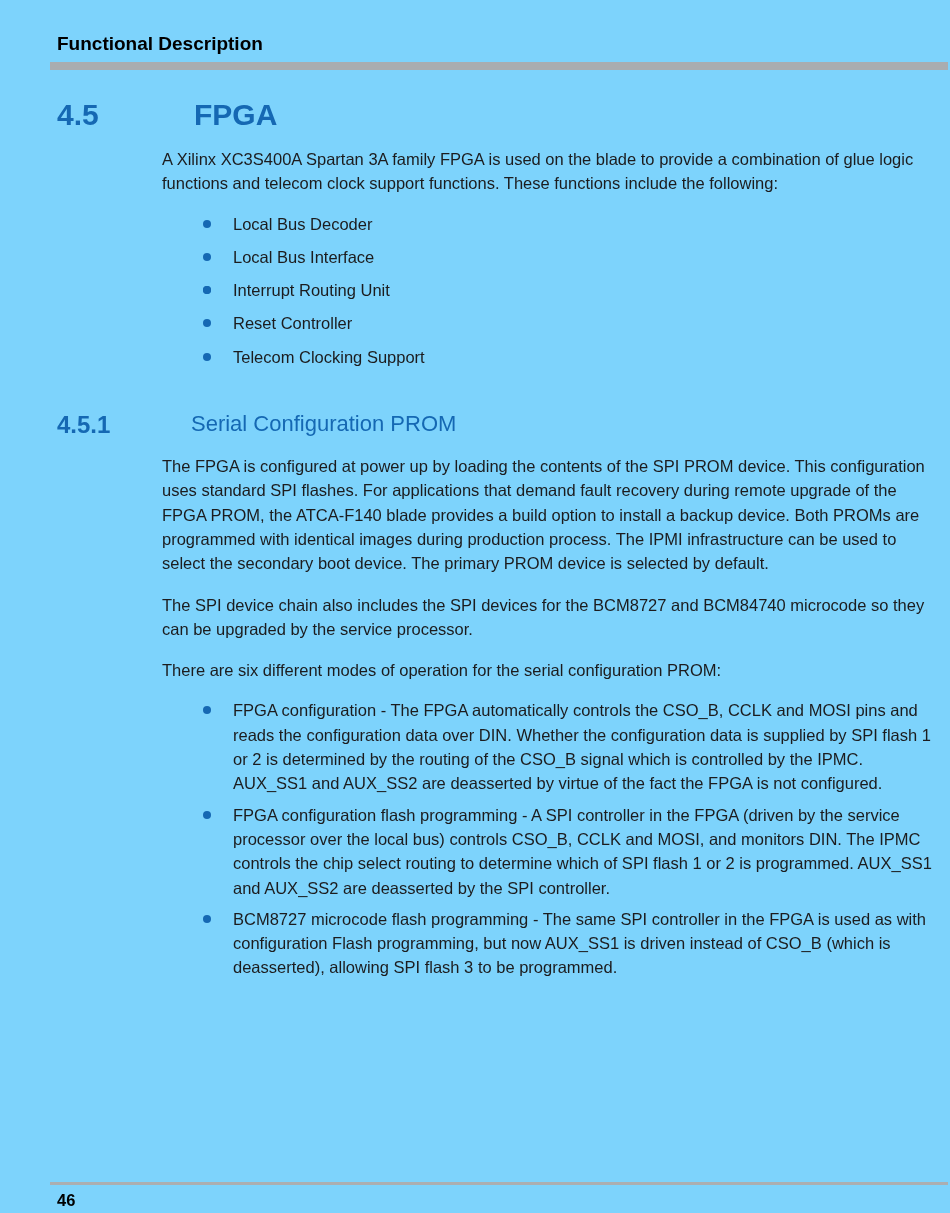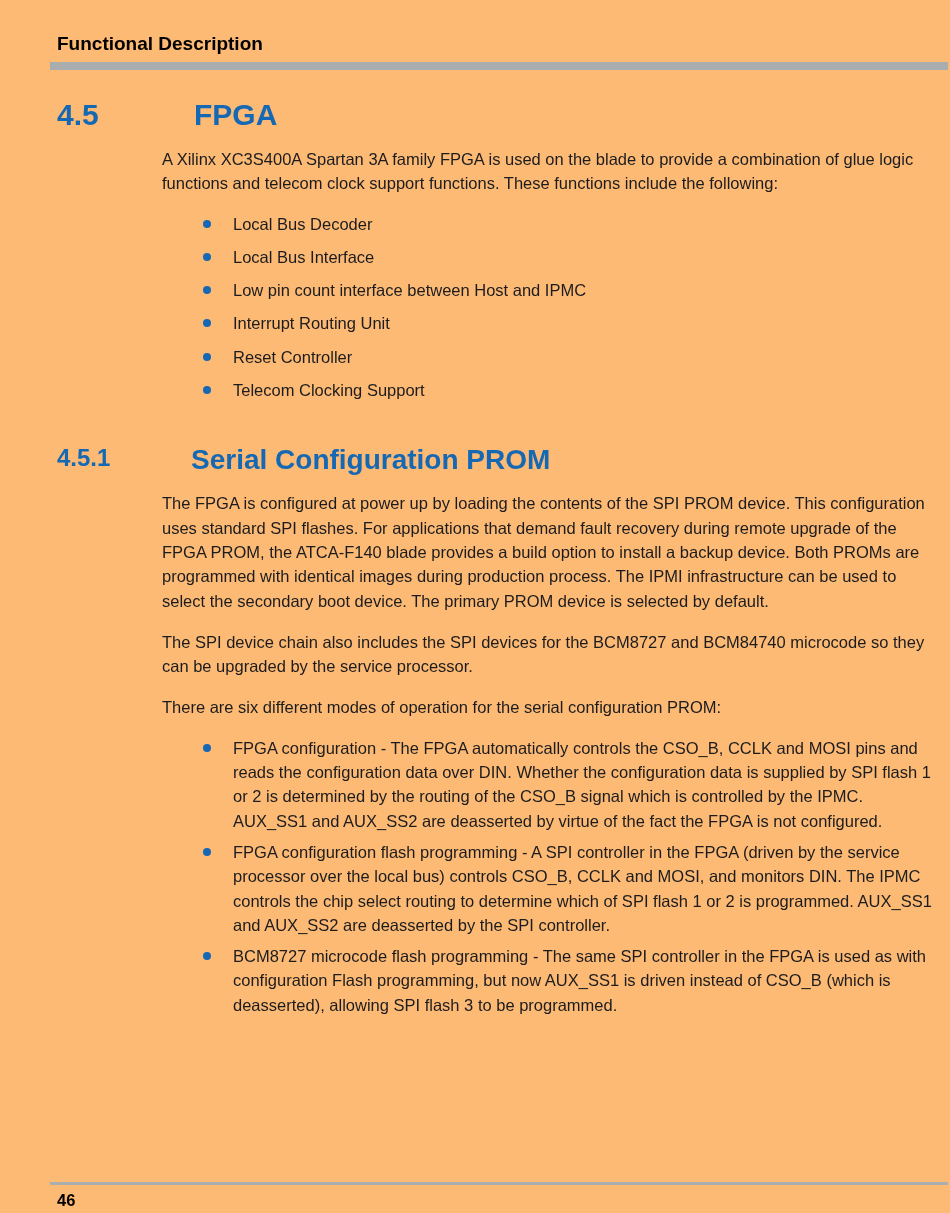--- a/index.html
+++ b/index.html
@@ -1,20 +1,20 @@
 <!DOCTYPE html>
 <html><head>
 <meta charset="utf-8">
 <style>
   html, body { margin: 0; padding: 0; background: #ffffff; }
   .page {
     position: relative;
     width: 950px;
     height: 1213px;
-    background: #fdba74;
+    background: #7dd3fc;
     font-family: "Liberation Sans", sans-serif;
     color: #1c1c1e;
     overflow: hidden;
   }
 
   
   .running-head {
     margin: 33px 0 0 57px;
     font-size: 19px;
     font-weight: bold;
@@ -26,21 +26,21 @@
     background: #a9adb0;
   }
 
   
   .h1-row { display: flex; margin: 28px 0 0 57px; color: #1568b3; }
   .h1-row .h-num { width: 105px; font-size: 30px; font-weight: bold; }
   .h1-row .h-title { font-size: 30px; font-weight: bold; margin-left: 32px; }
 
   .h2-row { display: flex; margin: 42px 0 0 57px; color: #1568b3; gap: 29px; }
   .h2-row .h-num { width: 105px; font-size: 24px; font-weight: bold; }
-  .h2-row .h-title { font-size: 28px; font-weight: bold; }
+  .h2-row .h-title { font-size: 22px; font-weight: normal; }
 
   
   .body-text {
     margin: 32px 9px 0 162px;
     font-size: 16.5px;
     line-height: 24.3px;
   }
   p.body-text { margin-top: 17px; }
   p.first { margin-top: 15px; }
 
@@ -100,21 +100,21 @@
 
   <section>
     <div class="h1-row">
       <span class="h-num">4.5</span>
       <span class="h-title">FPGA</span>
     </div>
     <p class="body-text first">A Xilinx XC3S400A Spartan 3A family FPGA is used on the blade to provide a combination of glue logic functions and telecom clock support functions. These functions include the following:</p>
     <ul class="bullets">
       <li><span class="dot"></span><span>Local Bus Decoder</span></li>
       <li><span class="dot"></span><span>Local Bus Interface</span></li>
-      <li><span class="dot"></span><span>Low pin count interface between Host and IPMC</span></li>
+      <li><span class="dot"></span></li>
       <li><span class="dot"></span><span>Interrupt Routing Unit</span></li>
       <li><span class="dot"></span><span>Reset Controller</span></li>
       <li><span class="dot"></span><span>Telecom Clocking Support</span></li>
     </ul>
   </section>
 
   <section>
     <div class="h2-row">
       <span class="h-num">4.5.1</span>
       <span class="h-title">Serial Configuration PROM</span>

